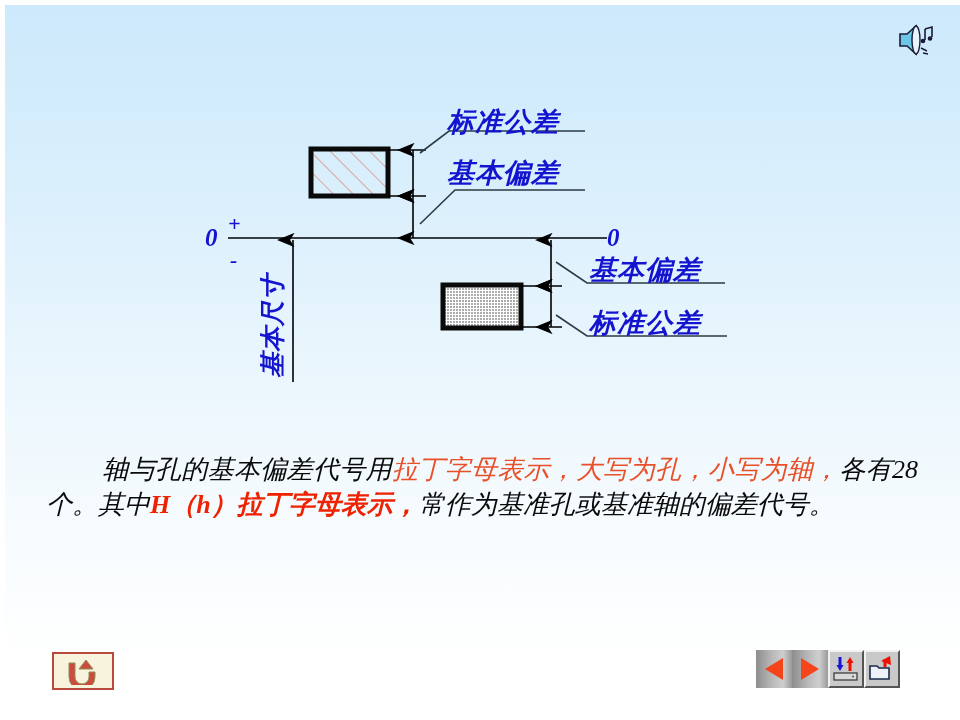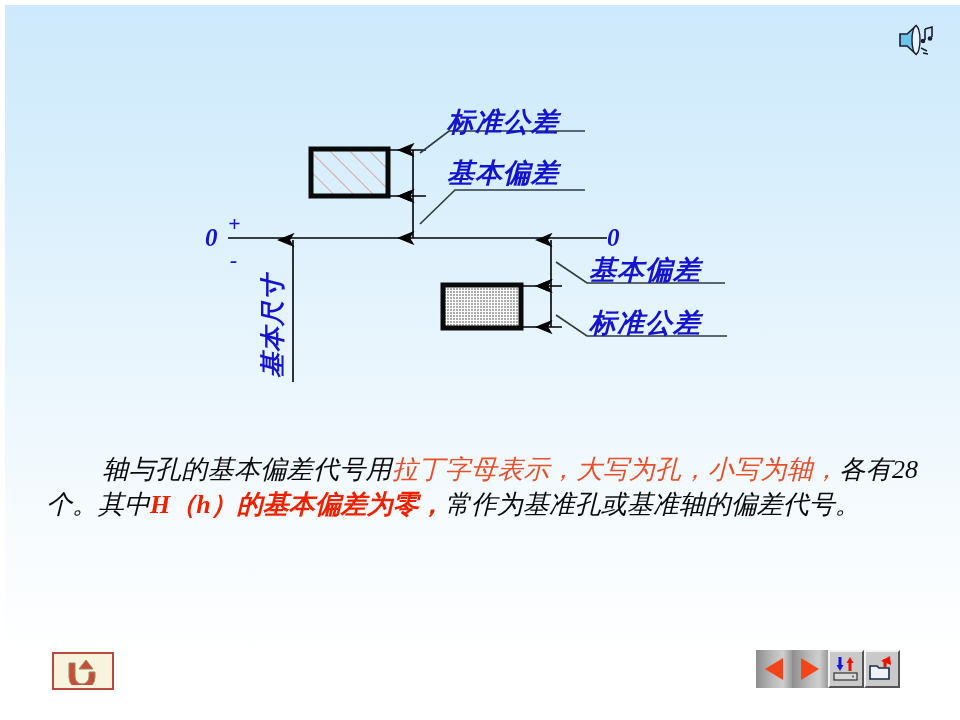--- a/index.html
+++ b/index.html
@@ -203,21 +203,21 @@
 
     <div class="lbl lbl-zero" style="left:607px; top:224px;">0</div>
 
     <div class="lbl lbl-sign" style="left:228px; top:211px;">+</div>
 
     <div class="lbl lbl-sign" style="left:230px; top:247px;">-</div>
 
     <div class="lbl lbl-vert" style="left:256px; top:378px;">基本尺寸</div>
   </div>
 
-  <div id="para"><span class="indent"></span><span>轴与孔的基本偏差代号用</span><span class="hl">拉丁字母表示，大写为孔，小写为轴，</span><span>各有28个。其中</span><span class="hl2">H（h）的基本偏差为零，</span><span>常作为基准孔或基准轴的偏差代号。</span></div>
+  <div id="para"><span class="indent"></span><span>轴与孔的基本偏差代号用</span><span class="hl">拉丁字母表示，大写为孔，小写为轴，</span><span>各有28个。其中</span><span class="hl2">H（h）拉丁字母表示，</span><span>常作为基准孔或基准轴的偏差代号。</span></div>
 
   <div id="return-btn">
     <svg width="34" height="28" viewBox="0 0 34 28">
       <path d="M6,2 L6,16 A7,7 0 0 0 20,16 L20,11 L26,11 L26,16 A13,13 0 0 1 0,16 L0,2 Z" transform="translate(3,4)" fill="#cc4b3c" stroke="#8e8e5a" stroke-width="1"></path>
       <path d="M16,11 L23,2 L30,11 Z" transform="translate(-3,1)" fill="#cc4b3c" stroke="#8e8e5a" stroke-width="1"></path>
     </svg>
   </div>
 
   <div id="navbar">
     <div class="navcell">

